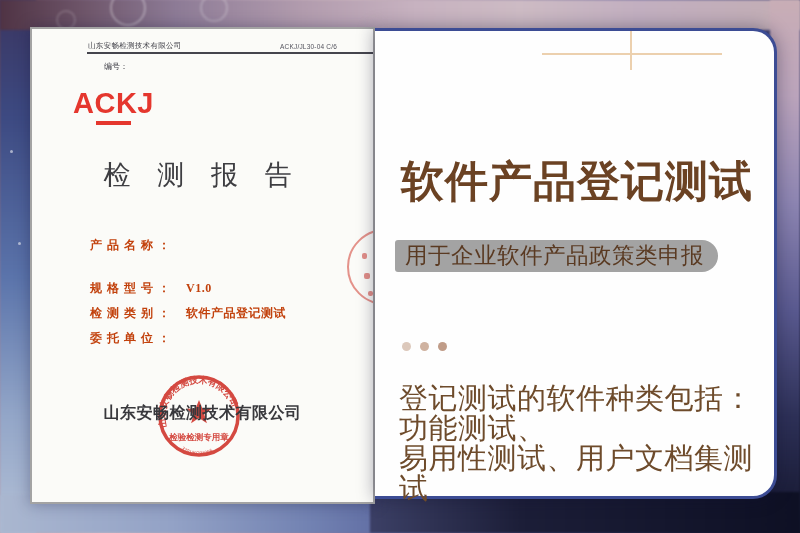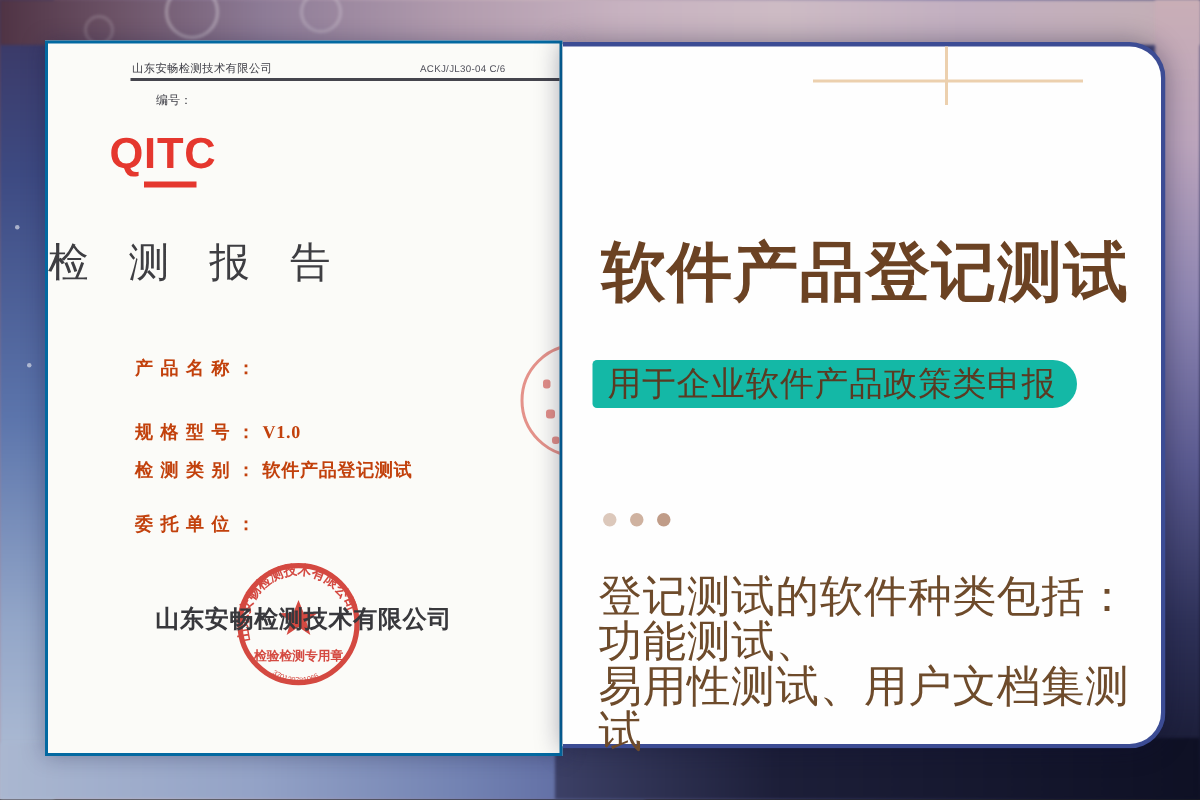--- a/index.html
+++ b/index.html
@@ -24,57 +24,57 @@
   .bg-bottom{position:absolute;left:0;top:495px;width:430px;height:38px;
     background:linear-gradient(90deg,#aab7d0 0%,#93a2c6 40%,#7282b2 72%,#55609a 100%);
     filter:blur(1px);}
   .bg-bottom-right{position:absolute;left:370px;top:492px;width:430px;height:41px;
     background:linear-gradient(90deg,#3c4066 0%,#1c1e38 35%,#0e1024 100%);filter:blur(1px);}
   .ring{position:absolute;border:2px solid rgba(255,255,255,.32);border-radius:50%;filter:blur(1px);}
   .sparkle{position:absolute;width:3px;height:3px;border-radius:50%;background:rgba(255,255,255,.55);filter:blur(.5px);}
 
   
   .paper{position:absolute;left:30px;top:27px;width:345px;height:477px;z-index:2;
-    background:#fbfbf8;border:2px solid #0369a1;overflow:hidden;
+    background:#fbfbf8;border:2px solid #a3a3a3;overflow:hidden;
     box-shadow:0 0 14px rgba(20,20,60,.35);}
   .paper-hcompany{position:absolute;left:56px;top:12px;font-size:7.5px;color:#3c3c44;letter-spacing:.3px;}
   .paper-hcode{position:absolute;left:248px;top:14px;font-size:6.5px;color:#52525c;letter-spacing:.2px;}
   .paper-rule{position:absolute;left:55px;top:23px;width:288px;height:2px;background:#45454d;}
   .paper-serial{position:absolute;left:56px;top:32px;font-size:8px;color:#3c3c44;padding-left:16px;}
   .qitc{position:absolute;left:41px;top:58px;font-size:29px;font-weight:800;color:#e5372e;
     letter-spacing:.5px;font-family:"Liberation Sans",sans-serif;}
   .qitc-underline{position:absolute;left:64px;top:92px;width:35px;height:3.5px;background:#e5372e;}
-  .paper-title{position:absolute;left:0;right:0;top:128px;
+  .paper-title{position:absolute;left:0;right:0;top:128px;text-align:center;
     font-family:"Liberation Serif","DejaVu Serif",serif;font-size:27px;font-weight:500;
     color:#3e3e42;letter-spacing:10px;padding-left:0;}
   .field-row{position:absolute;left:58px;font-size:12px;font-weight:700;color:#c2410c;
     font-family:"Liberation Serif","DejaVu Serif",serif;letter-spacing:1px;white-space:nowrap;}
-  .field-row .val{margin-left:4px;letter-spacing:.5px;}
-  .fr1{top:208px;} .fr2{top:251px;} .fr3{top:276px;} .fr4{top:312px;}
+  .field-row .val{margin-left:15px;letter-spacing:.5px;}
+  .fr1{top:208px;} .fr2{top:251px;} .fr3{top:276px;} .fr4{top:301px;}
   .stamp-svg{position:absolute;left:112px;top:332px;width:110px;height:110px;opacity:.88;}
   .paper-company{position:absolute;left:0;right:0;top:374px;text-align:center;z-index:5;
     font-size:16px;font-weight:700;color:#38383c;letter-spacing:.5px;}
   .partial-stamp{position:absolute;left:315px;top:200px;width:76px;height:76px;border-radius:50%;
     border:2.5px solid rgba(210,60,48,.55);}
   .partial-mark{position:absolute;border-radius:2px;background:rgba(205,55,45,.55);}
   .pm1{left:330px;top:224px;width:5px;height:6px;}
   .pm2{left:332px;top:244px;width:6px;height:6px;}
   .pm3{left:336px;top:262px;width:5px;height:5px;}
 
   
   .card{position:absolute;left:375px;top:28px;width:402px;height:471px;z-index:3;
     background:#fefefe;border:3px solid #3c4c94;border-left:none;
     border-radius:0 24px 24px 0;box-shadow:0 0 18px rgba(15,15,45,.4);}
   .cross-h{position:absolute;left:167px;top:22px;width:180px;height:1.5px;background:#ecd0ae;}
   .cross-v{position:absolute;left:255px;top:0;width:1.5px;height:39px;background:#ecd0ae;}
   .headline{position:absolute;left:26px;top:122px;
     font-family:"Liberation Serif","DejaVu Serif",serif;font-weight:700;
     font-size:43px;letter-spacing:1px;color:#6b4223;white-space:nowrap;}
   .subtitle-pill{position:absolute;left:20px;top:209px;height:32px;line-height:32px;
-    padding:0 14px 0 10px;background:#14b8a6;border-radius:3px 16px 16px 3px;
+    padding:0 14px 0 10px;background:#a3a3a3;border-radius:3px 16px 16px 3px;
     font-family:"Liberation Serif","DejaVu Serif",serif;font-size:22.5px;font-weight:500;
     color:#5a3a22;letter-spacing:.5px;white-space:nowrap;}
   .dots{position:absolute;left:27px;top:311px;display:flex;gap:9px;}
   .dot{width:9px;height:9px;border-radius:50%;}
   .dot1{background:#dcc8bb;} .dot2{background:#cfb2a0;} .dot3{background:#c09c88;}
   .desc{position:absolute;left:24px;top:352px;
     font-family:"Liberation Serif","DejaVu Serif",serif;font-size:29px;font-weight:500;
     color:#6e4b2b;letter-spacing:.5px;line-height:30px;white-space:pre-line;}
 </style>
 </head>
@@ -93,21 +93,21 @@
   <div class="ring" style="left:56px;top:10px;width:20px;height:20px;opacity:.5;"></div>
   <div class="sparkle" style="left:10px;top:150px;"></div>
   <div class="sparkle" style="left:18px;top:242px;"></div>
 
   <div class="paper">
     <div class="paper-hcompany">山东安畅检测技术有限公司</div>
     <div class="paper-hcode">ACKJ/JL30-04  C/6</div>
     <div class="paper-rule"></div>
     <div class="paper-serial">编号：</div>
 
-    <div class="qitc">QITC</div>
+    <div class="qitc">ACKJ</div>
     <div class="qitc-underline"></div>
 
     <div class="paper-title">检 测 报 告</div>
 
     <div class="field-row fr1">
       <span>产 品 名 称 ：</span><span class="val"></span>
     </div>
     <div class="field-row fr2">
       <span>规 格 型 号 ：</span><span class="val">V1.0</span>
     </div>

